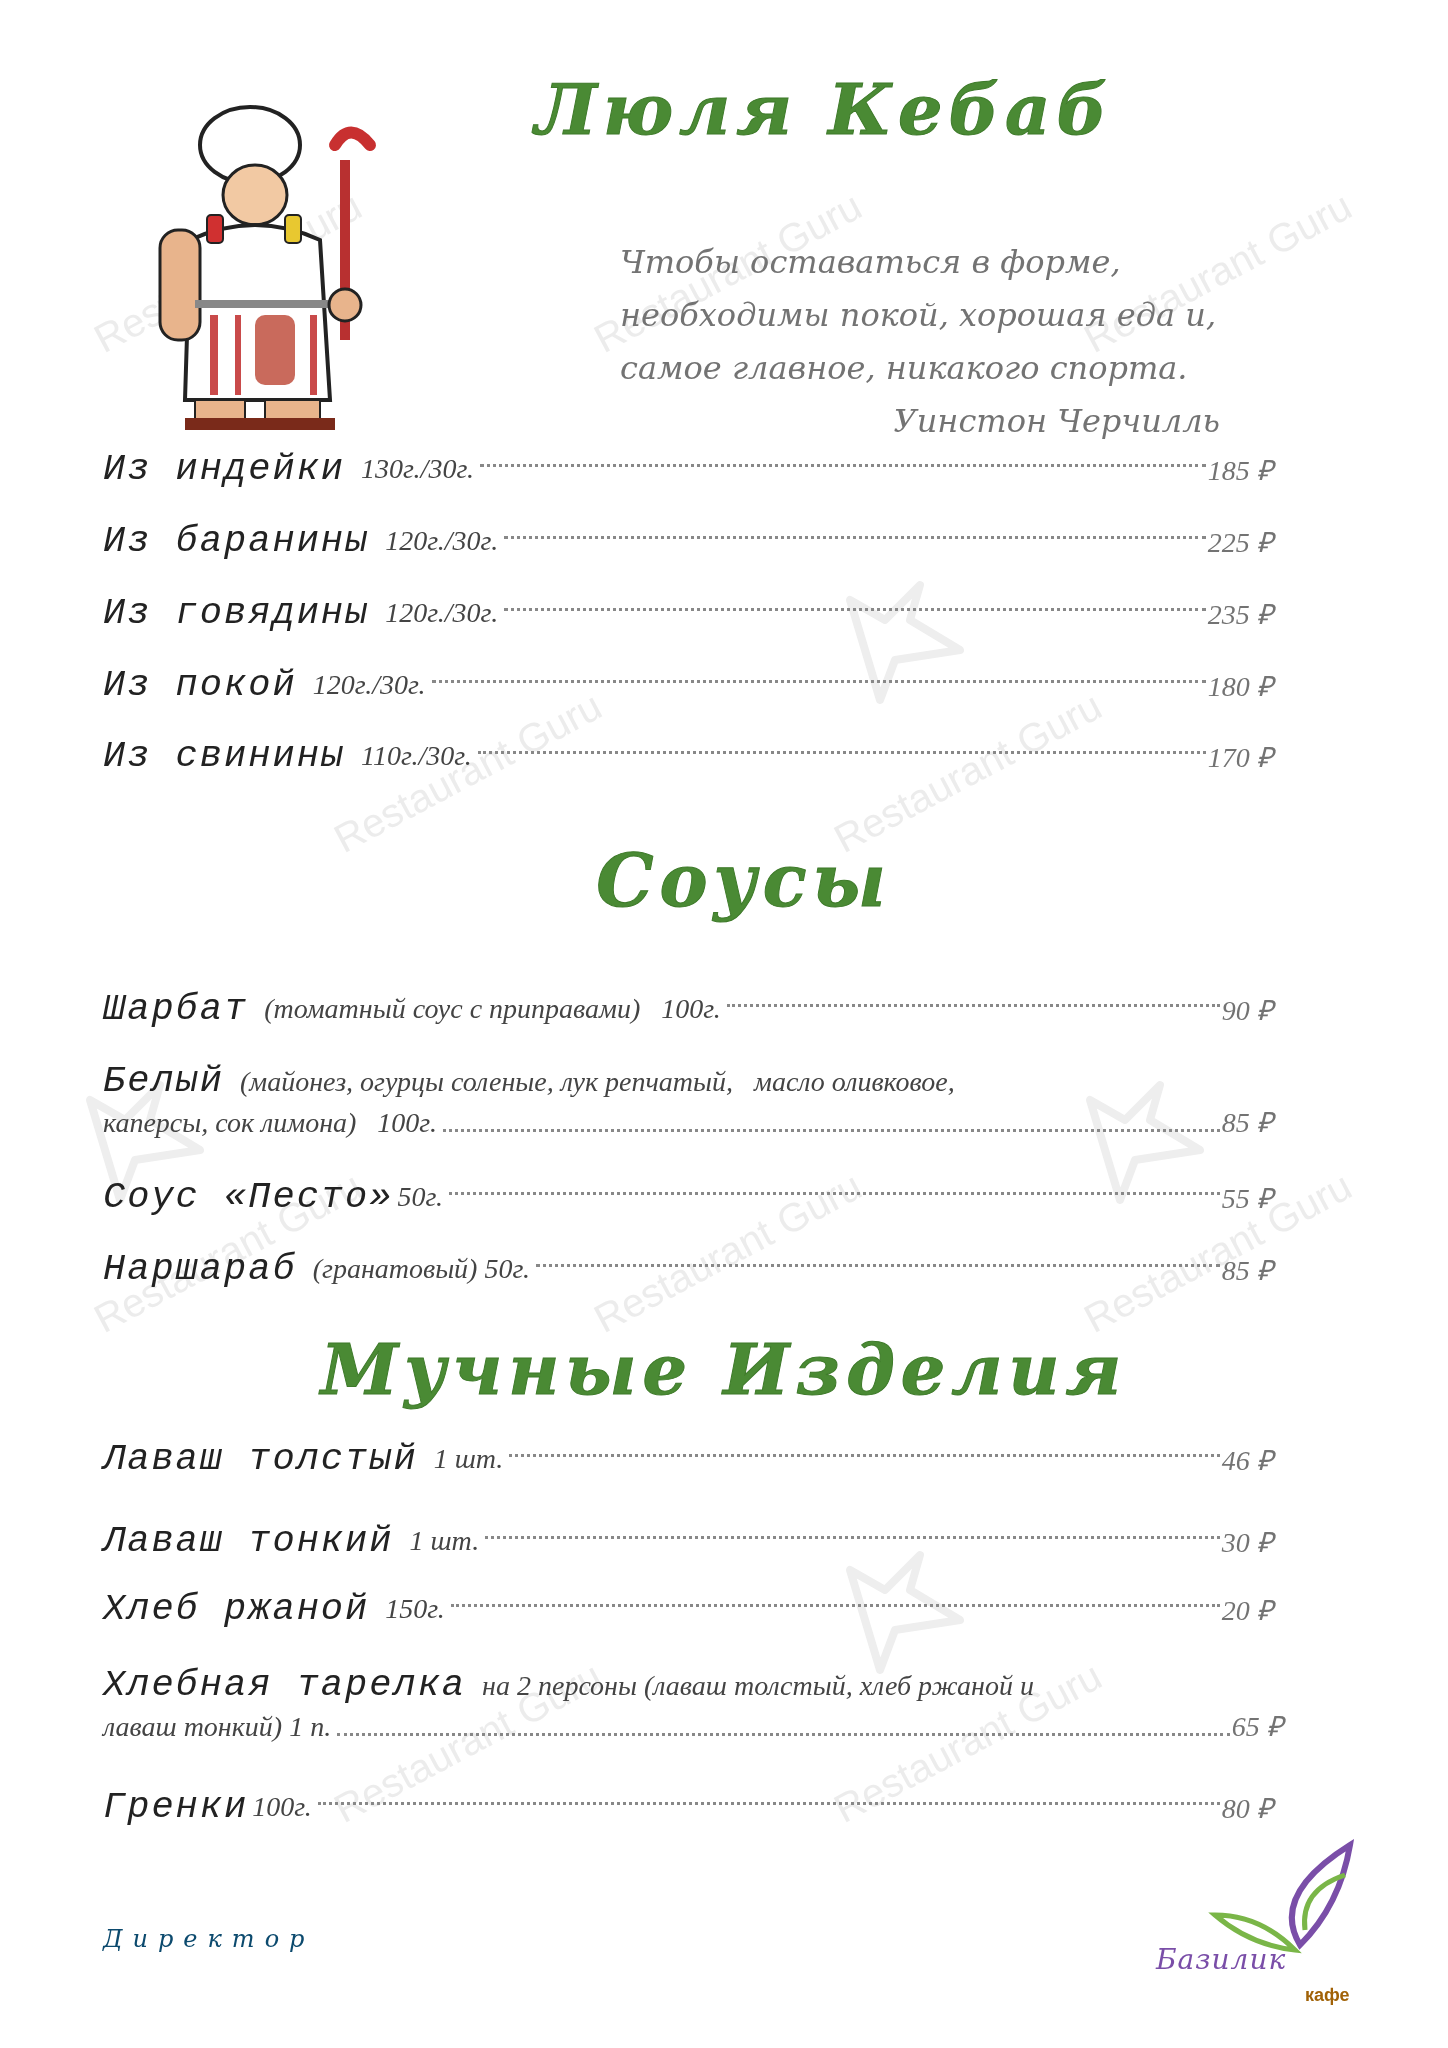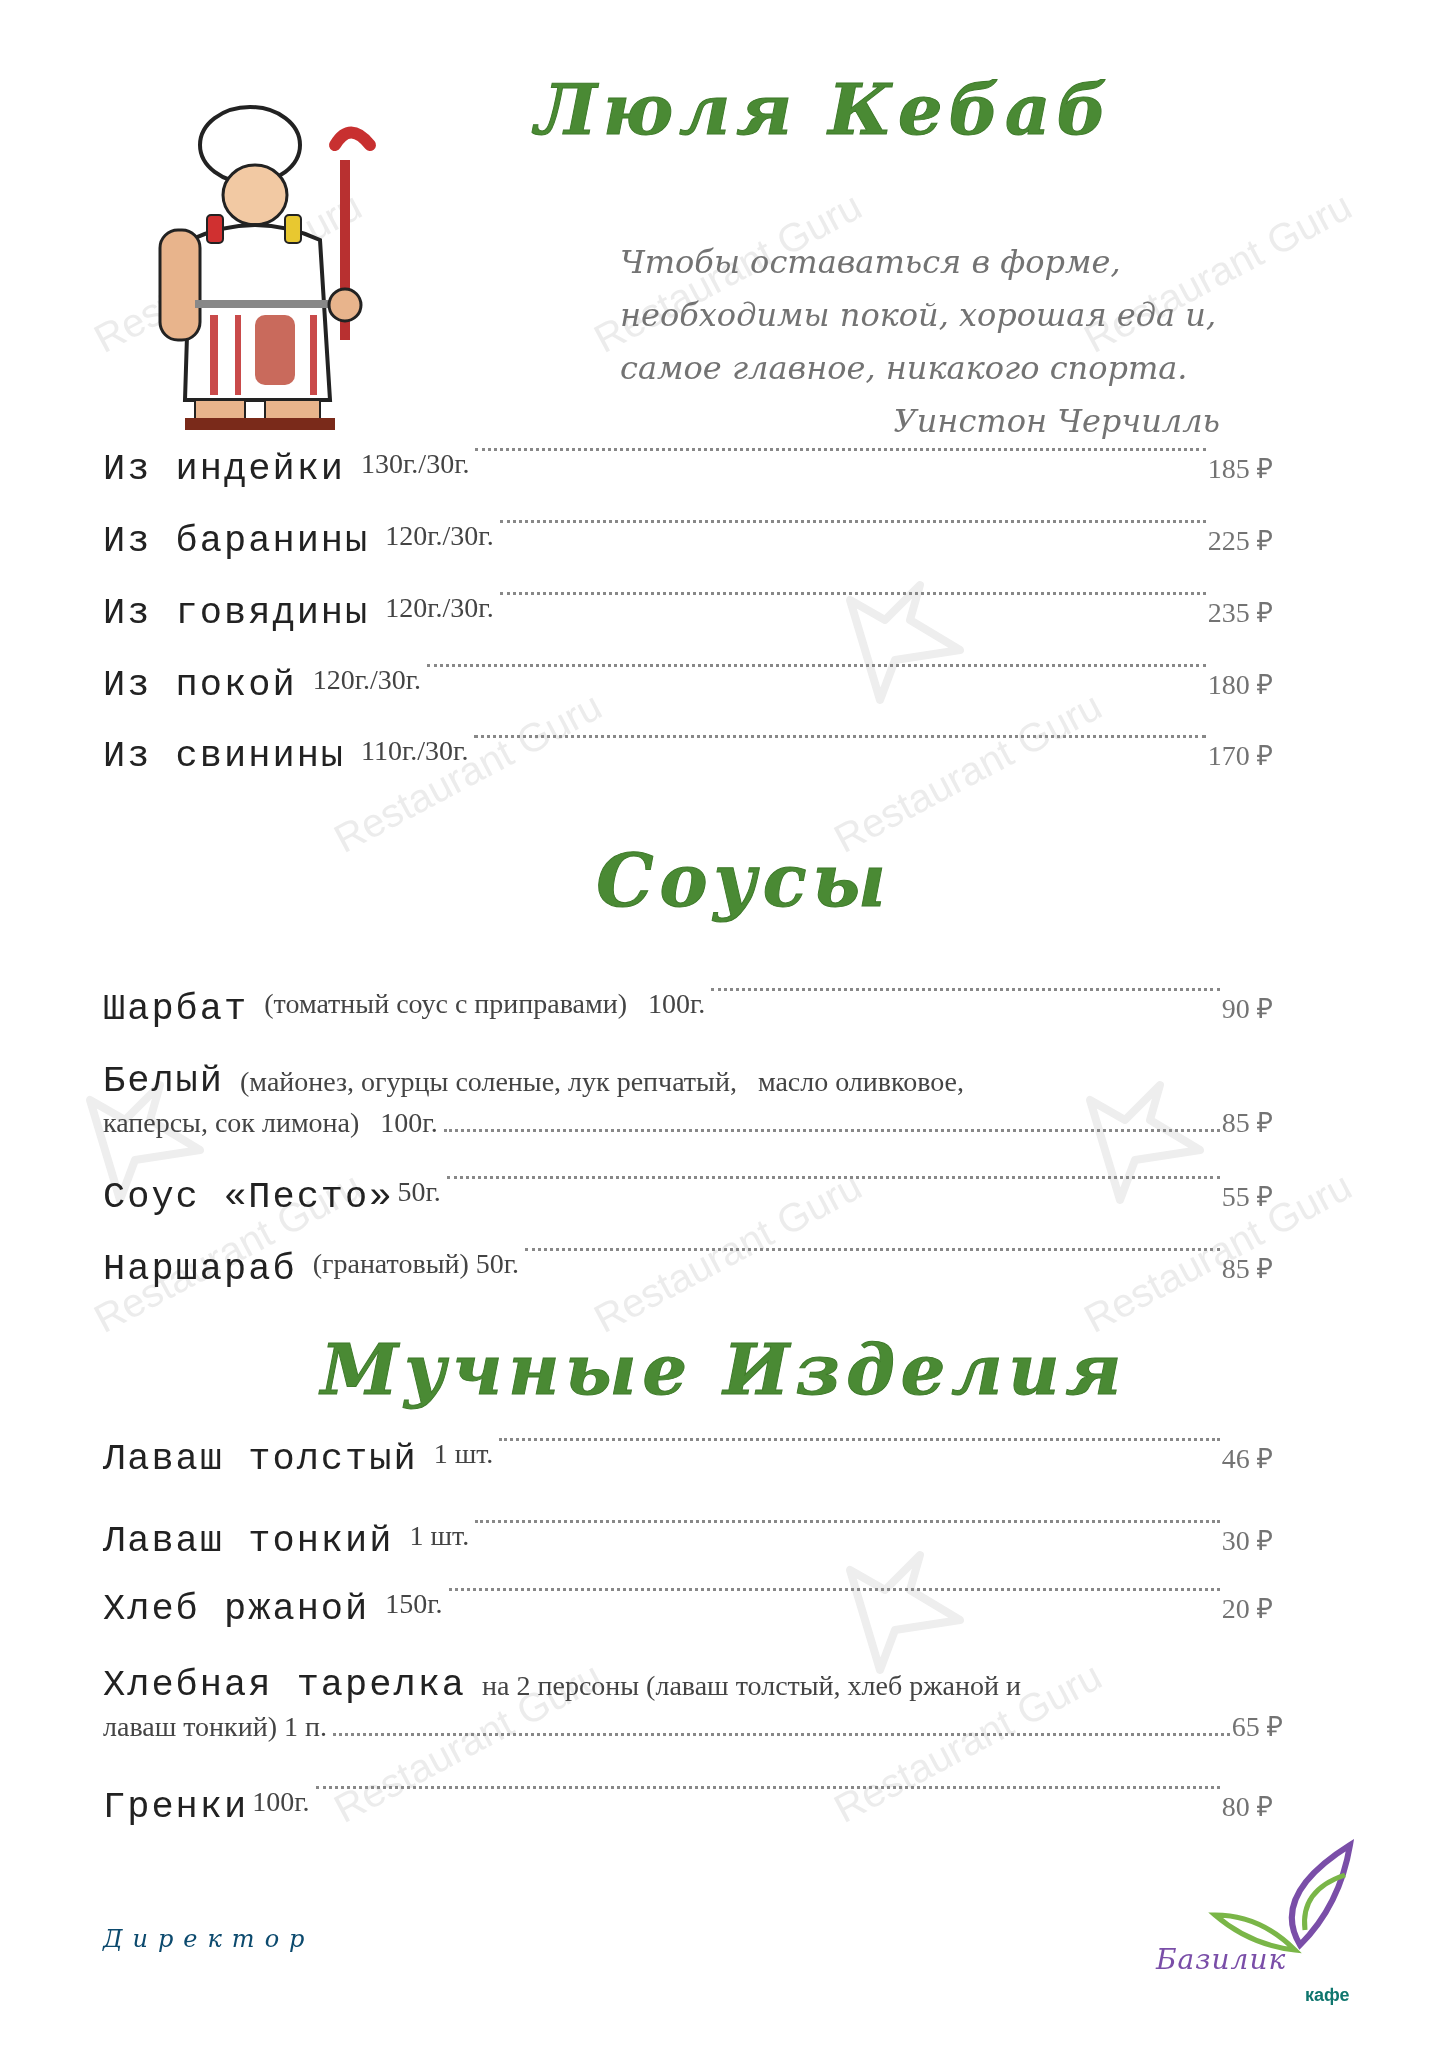--- a/index.html
+++ b/index.html
@@ -13,35 +13,35 @@
   .title {
     position:absolute; left:0; right:0; text-align:center; color:#4a8a34;
     font-family:"DejaVu Serif", serif; font-style:italic; font-weight:bold;
     letter-spacing:6px; z-index:2;
     -webkit-text-stroke:1px #3e7a2a;
   }
   .chef { position:absolute; left:155px; top:100px; width:230px; height:335px; z-index:2; }
   .quote { position:absolute; left:620px; top:236px; width:620px; z-index:2;
            color:#737373; font-family:"DejaVu Serif", serif; font-style:italic; font-size:32px; line-height:53px; }
   .quote .author { text-align:right; padding-right:20px; }
-  .row { position:absolute; left:103px; right:175px; display:flex; align-items:flex-start; z-index:2; }
+  .row { position:absolute; left:103px; right:175px; display:flex; align-items:center; z-index:2;font-style:italic; }
   .row.wrap { display:block; }
   .name { font-family:"Liberation Mono", monospace; font-size:37px; color:#222; letter-spacing:2px; white-space:nowrap; }
   .desc { font-family:"Liberation Serif", serif; font-size:28px; color:#444; white-space:nowrap; margin-left:16px; }
   .dots { flex:1; border-bottom:3px dotted #888; margin:0 2px 8px 6px; min-width:20px; }
   .price { font-family:"Liberation Serif", serif; font-size:28px; color:#737373; white-space:nowrap; }
   .line2 { display:flex; align-items:baseline; }
   .line2 .desc { margin-left:0; }
   .director { position:absolute; left:103px; top:1925px; font-family:"DejaVu Serif", serif; font-style:italic;
               font-size:24px; letter-spacing:10px; color:#0c4a6e; z-index:2; }
   .logo { position:absolute; left:1150px; top:1835px; width:230px; height:180px; z-index:2; }
   .logo-text { position:absolute; left:6px; top:108px; font-family:"DejaVu Serif", serif; font-style:italic;
                font-size:28px; color:#7a4ea8; letter-spacing:1px; }
   .logo-sub { position:absolute; left:155px; top:150px; font-family:"Liberation Sans", sans-serif; font-weight:bold;
-              font-size:18px; color:#0f766e; }
+              font-size:18px; color:#a16207; }
 </style>
 </head>
 <body>
 
 <div class="wm" style="left:80px;top:250px;">Restaurant Guru</div>
 <div class="wm" style="left:580px;top:250px;">Restaurant Guru</div>
 <div class="wm" style="left:1070px;top:250px;">Restaurant Guru</div>
 <div class="wm" style="left:320px;top:750px;">Restaurant Guru</div>
 <div class="wm" style="left:820px;top:750px;">Restaurant Guru</div>
 <div class="wm" style="left:80px;top:1230px;">Restaurant Guru</div>

